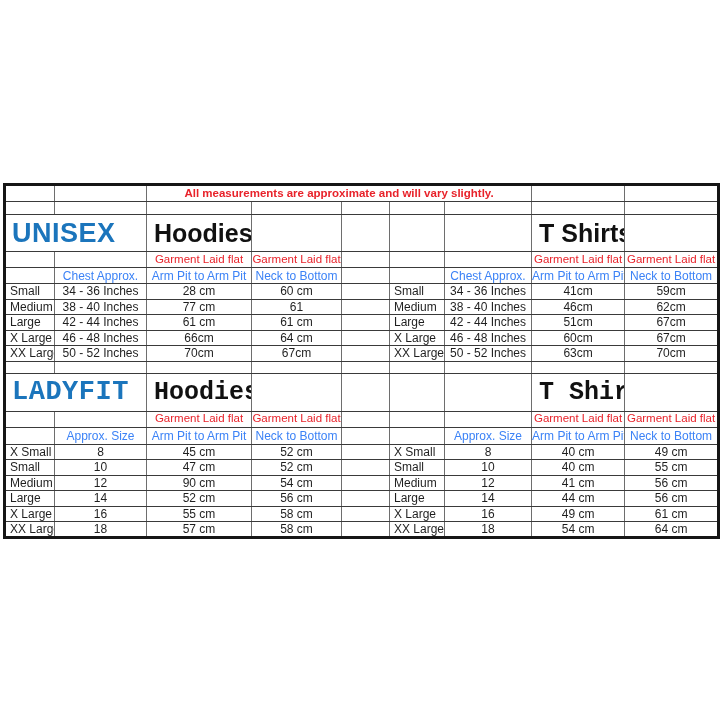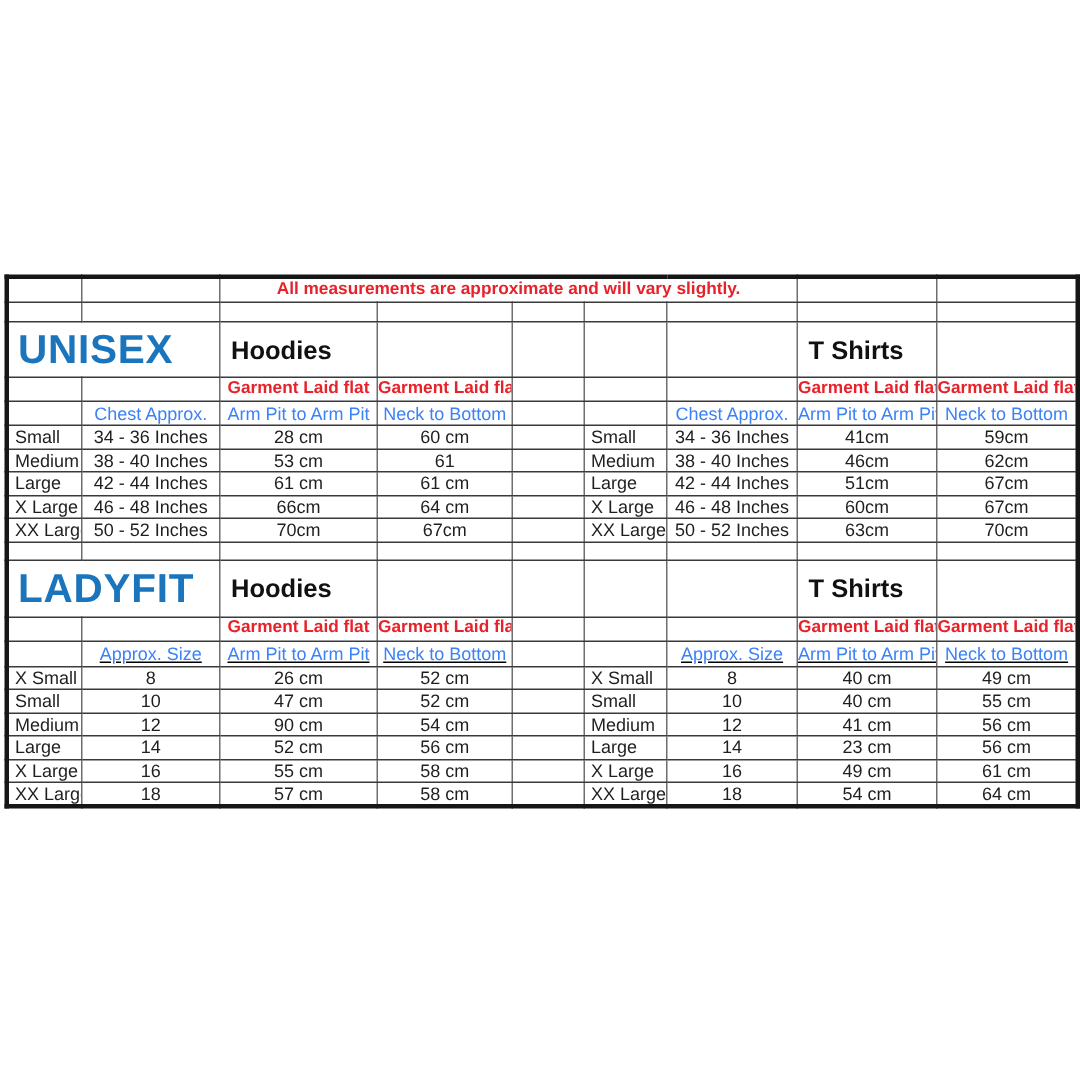--- a/index.html
+++ b/index.html
@@ -33,24 +33,24 @@
   tr.r-title{height:37px;}
   tr.r-garment{height:16px;}
   tr.r-colhead{height:16px;}
   tbody.databody tr{height:15.5px;}
   td.disclaimer{color:var(--red);font-weight:bold;font-size:11.5px;}
   td.section-title{
     color:var(--blue);font-weight:bold;font-size:27px;
     text-align:left;padding-left:6px;letter-spacing:0.5px;margin-left:16px;
   }
   td.product-title{
-    color:#111;font-weight:bold;font-size:17px;
+    color:#111;font-weight:bold;font-size:25px;
     text-align:left;padding-left:7px;
   }
-  td.garment{color:var(--red);font-weight:bold;font-size:11.5px;}
+  td.garment{color:var(--red);font-weight:normal;font-size:11.5px;}
   td.colhead{font-size:12px;color:#3b82f6;}
   td.size-cell{text-align:left;padding-left:4px;}
 </style>
 </head>
 <body>
 
 <div class="sheet">
   <table>
     <colgroup>
       <col style="width:50px">
@@ -130,21 +130,21 @@
           <td class="val-cell">60 cm</td>
           <td></td>
           <td class="size-cell">Small</td>
           <td class="val-cell">34 - 36 Inches</td>
           <td class="val-cell">41cm</td>
           <td class="val-cell">59cm</td>
         </tr>
         <tr>
           <td class="size-cell">Medium</td>
           <td class="val-cell">38 - 40 Inches</td>
-          <td class="val-cell">53 cm</td>
+          <td class="val-cell">77 cm</td>
           <td class="val-cell">61</td>
           <td></td>
           <td class="size-cell">Medium</td>
           <td class="val-cell">38 - 40 Inches</td>
           <td class="val-cell">46cm</td>
           <td class="val-cell">62cm</td>
         </tr>
         <tr>
           <td class="size-cell">Large</td>
           <td class="val-cell">42 - 44 Inches</td>
@@ -187,21 +187,21 @@
           <td></td>
         <td></td>
           <td></td>
         <td></td>
           <td></td>
         <td></td>
           <td></td>
         <td></td>
       </tr>
 
-      <tr class="r-title" style="height:38px;">
+      <tr class="r-title" style="height:38px;font-family:Liberation Mono, monospace;">
         <td class="section-title" colspan="2">LADYFIT</td>
         <td class="product-title">Hoodies</td>
         <td></td>
         <td></td>
         <td></td>
         <td></td>
         <td class="product-title">T Shirts</td>
         <td></td>
       </tr>
 
@@ -210,38 +210,38 @@
         <td></td>
         <td class="garment">Garment Laid flat</td>
         <td class="garment">Garment Laid flat</td>
         <td></td>
         <td></td>
         <td></td>
         <td class="garment">Garment Laid flat</td>
         <td class="garment">Garment Laid flat</td>
       </tr>
 
-      <tr class="r-colhead" style="height:17px;text-decoration:underline;">
+      <tr class="r-colhead" style="height:17px;">
         <td></td>
         <td class="colhead">Approx. Size</td>
         <td class="colhead">Arm Pit to Arm Pit</td>
         <td class="colhead">Neck to Bottom</td>
         <td></td>
         <td></td>
         <td class="colhead">Approx. Size</td>
         <td class="colhead">Arm Pit to Arm Pit</td>
         <td class="colhead">Neck to Bottom</td>
       </tr>
     </tbody>
 
     <tbody class="databody">
         <tr>
           <td class="size-cell">X Small</td>
           <td class="val-cell">8</td>
-          <td class="val-cell">26 cm</td>
+          <td class="val-cell">45 cm</td>
           <td class="val-cell">52 cm</td>
           <td></td>
           <td class="size-cell">X Small</td>
           <td class="val-cell">8</td>
           <td class="val-cell">40 cm</td>
           <td class="val-cell">49 cm</td>
         </tr>
         <tr>
           <td class="size-cell">Small</td>
           <td class="val-cell">10</td>
@@ -265,21 +265,21 @@
           <td class="val-cell">56 cm</td>
         </tr>
         <tr>
           <td class="size-cell">Large</td>
           <td class="val-cell">14</td>
           <td class="val-cell">52 cm</td>
           <td class="val-cell">56 cm</td>
           <td></td>
           <td class="size-cell">Large</td>
           <td class="val-cell">14</td>
-          <td class="val-cell">23 cm</td>
+          <td class="val-cell">44 cm</td>
           <td class="val-cell">56 cm</td>
         </tr>
         <tr>
           <td class="size-cell">X Large</td>
           <td class="val-cell">16</td>
           <td class="val-cell">55 cm</td>
           <td class="val-cell">58 cm</td>
           <td></td>
           <td class="size-cell">X Large</td>
           <td class="val-cell">16</td>

